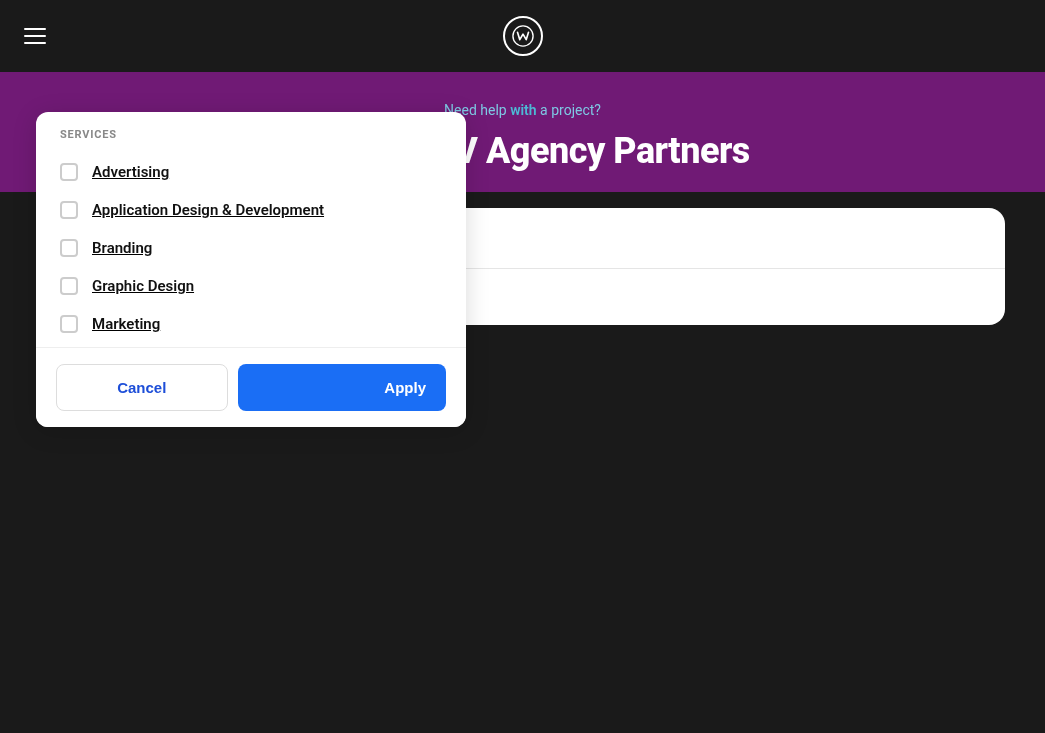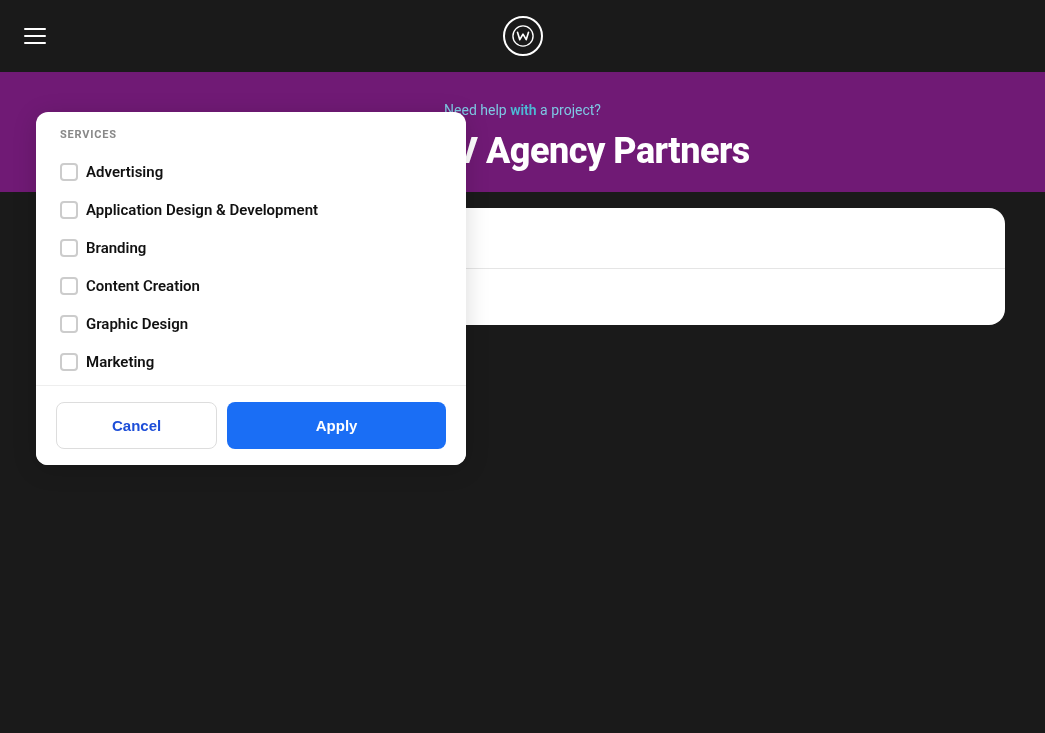--- a/index.html
+++ b/index.html
@@ -185,23 +185,24 @@
       background: #f0f0f0;
     }
     .services-list::-webkit-scrollbar-thumb {
       background: #c0c0c0;
       border-radius: 4px;
     }
 
     .service-item {
       display: flex;
       align-items: center;
-      gap: 8px;
+      gap: 14px;
       padding: 10px 24px;
       cursor: pointer;
+      text-decoration: underline;
     }
 
     .service-checkbox {
       width: 18px;
       height: 18px;
       border: 2px solid #ccc;
       border-radius: 4px;
       flex-shrink: 0;
       background: white;
     }
@@ -229,28 +230,29 @@
       background: white;
       font-size: 15px;
       font-weight: 600;
       color: #1d4ed8;
       cursor: pointer;
       margin-right: 10px;
     }
 
     .btn-apply {
       flex: 1.3;
-      padding: 14px 32px;
+      padding: 14px 20px;
       border: none;
       border-radius: 8px;
       background: #1a6ef5;
       font-size: 15px;
       font-weight: 700;
       color: white;
       cursor: pointer;
+      text-align: right;
     }
   </style>
 </head>
 <body>
 
 <nav class="top-nav">
   <div class="hamburger">
     <span></span>
     <span></span>
     <span></span>
@@ -313,24 +315,20 @@
       <div class="service-item">
         <div class="service-checkbox"></div>
         <span class="service-label">Application Design &amp; Development</span>
       </div>
       <div class="service-item">
         <div class="service-checkbox"></div>
         <span class="service-label">Branding</span>
       </div>
       <div class="service-item">
         <div class="service-checkbox"></div>
-        <span class="service-label">Content Creation</span>
-      </div>
-      <div class="service-item">
-        <div class="service-checkbox"></div>
         <span class="service-label">Graphic Design</span>
       </div>
       <div class="service-item">
         <div class="service-checkbox"></div>
         <span class="service-label">Marketing</span>
       </div>
     </div>
 
   <div class="dropdown-footer">
     <button class="btn-cancel">Cancel</button>

